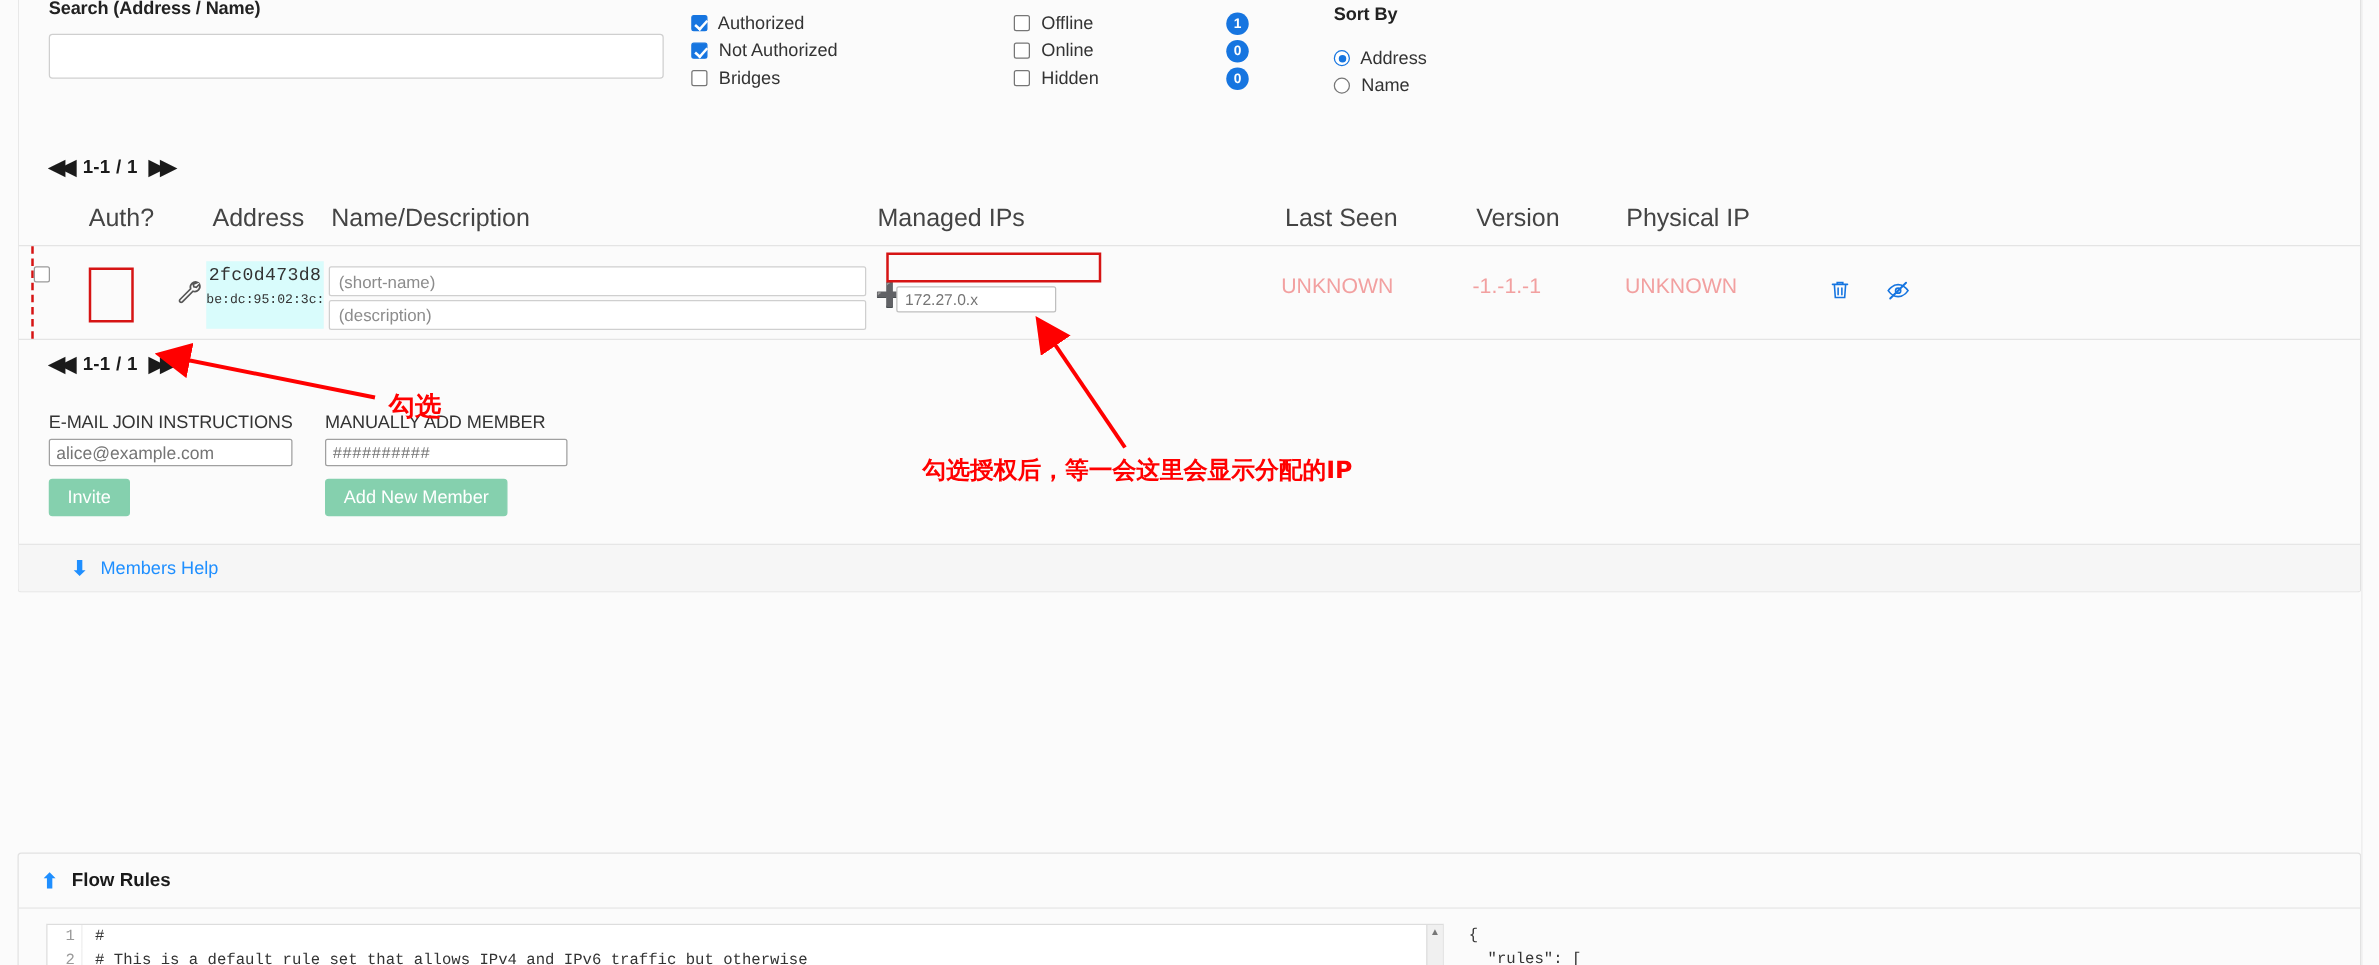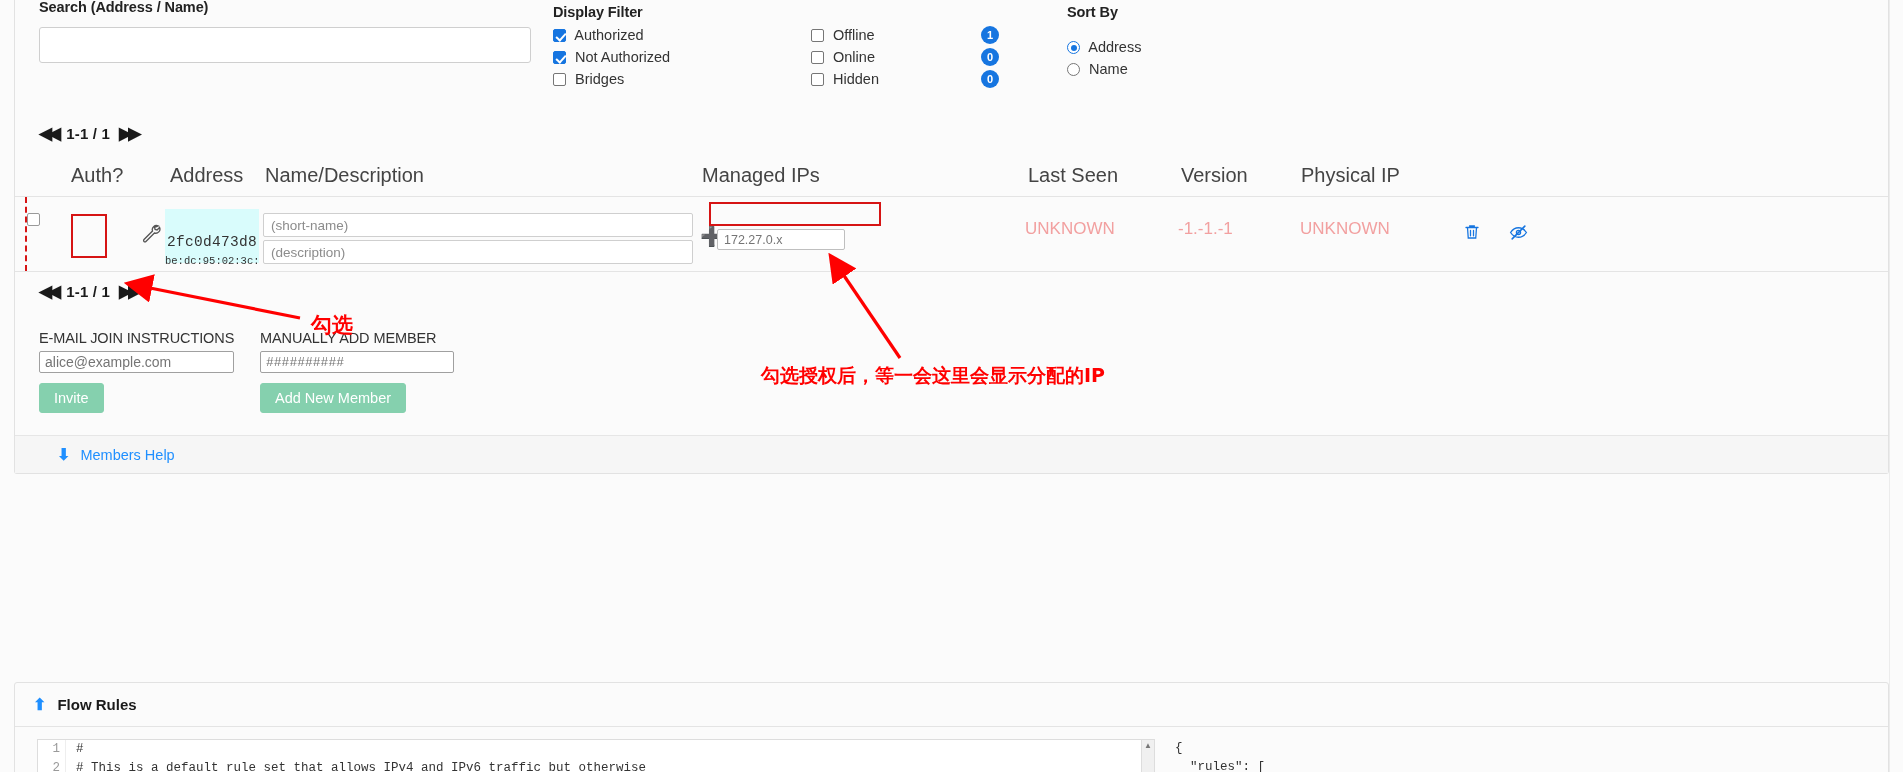--- a/index.html
+++ b/index.html
@@ -213,21 +213,20 @@
     width: 94px; height: 54px;
     background: #d9fcfc;
     text-align: center;
     padding-top: 4px;
   }
   .addr-id {
     font-family: "Liberation Mono", monospace;
     font-size: 14.5px;
     color: #333;
     letter-spacing: 0.3px;
-    margin-top: 21px;
   }
   .addr-mac {
     font-family: "Liberation Mono", monospace;
     font-size: 10.5px;
     color: #333;
     margin-top: 5px;
     overflow: hidden;
     white-space: nowrap;
   }
 
@@ -435,21 +434,21 @@
 
   
   .anno-text {
     position: absolute;
     color: #ff0000;
     font-family: "DejaVu Sans", sans-serif;
     font-weight: bold;
     white-space: nowrap;
   }
   .anno-1 { left: 311px; top: 311px; font-size: 21px; }
-  .anno-2 { left: 761px; top: 363px; font-size: 19px; }
+  .anno-2 { left: 738px; top: 363px; font-size: 19px; }
   .anno-svg { position: absolute; left: 0; top: 0; width: 1903px; height: 772px; pointer-events: none; }
 
   .scrollbar-right {
     position: absolute;
     right: 0; top: 0;
     width: 14px; height: 772px;
     background: #fbfbfb;
     border-left: 1px solid #ececec;
   }
 </style>
@@ -461,21 +460,20 @@
   <div class="panel">
 
     <div class="filters">
 
       <div class="search-col">
         <div class="col-label">Search (Address / Name)</div>
         <input class="search-input" type="text" placeholder="" style="">
       </div>
 
       <div class="filter-col">
-        <div class="col-label">Display Filter</div>
         <div class="chk-rows">
 
           <div class="chk-row">
             <span class="chk-left">
               <input class="cbx" type="checkbox" checked="" style="">
               <span>Authorized</span>
             </span>
             <span class="chk-right">
               <input class="cbx" type="checkbox" style="">
               <span>Offline</span>

